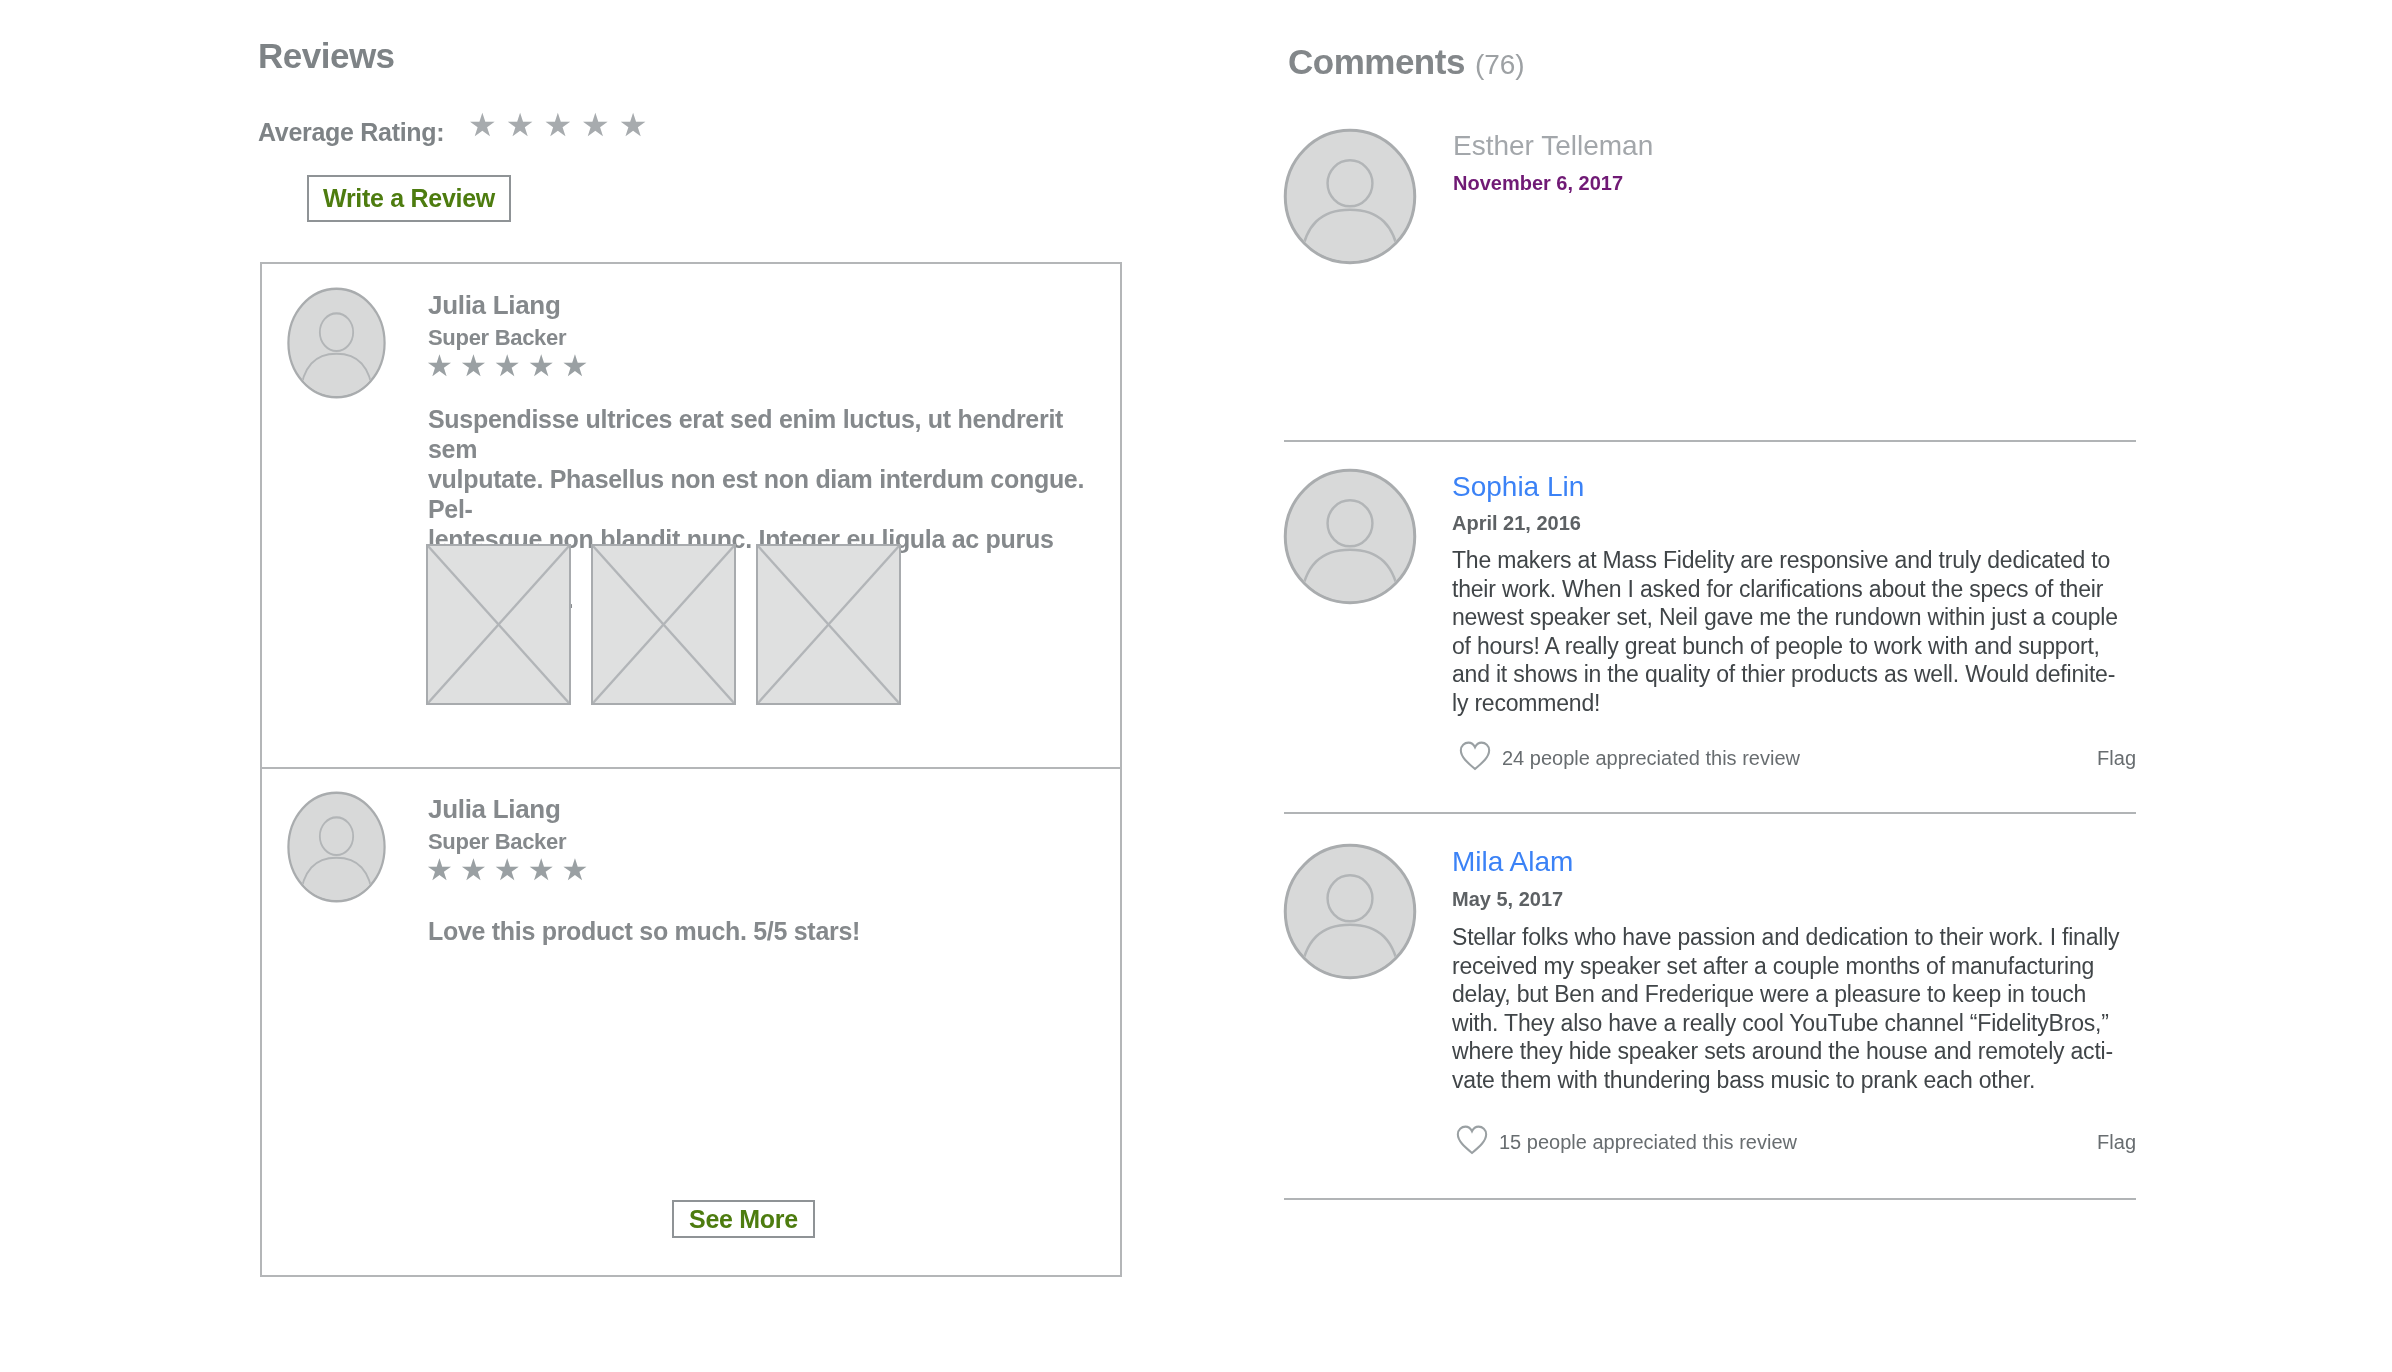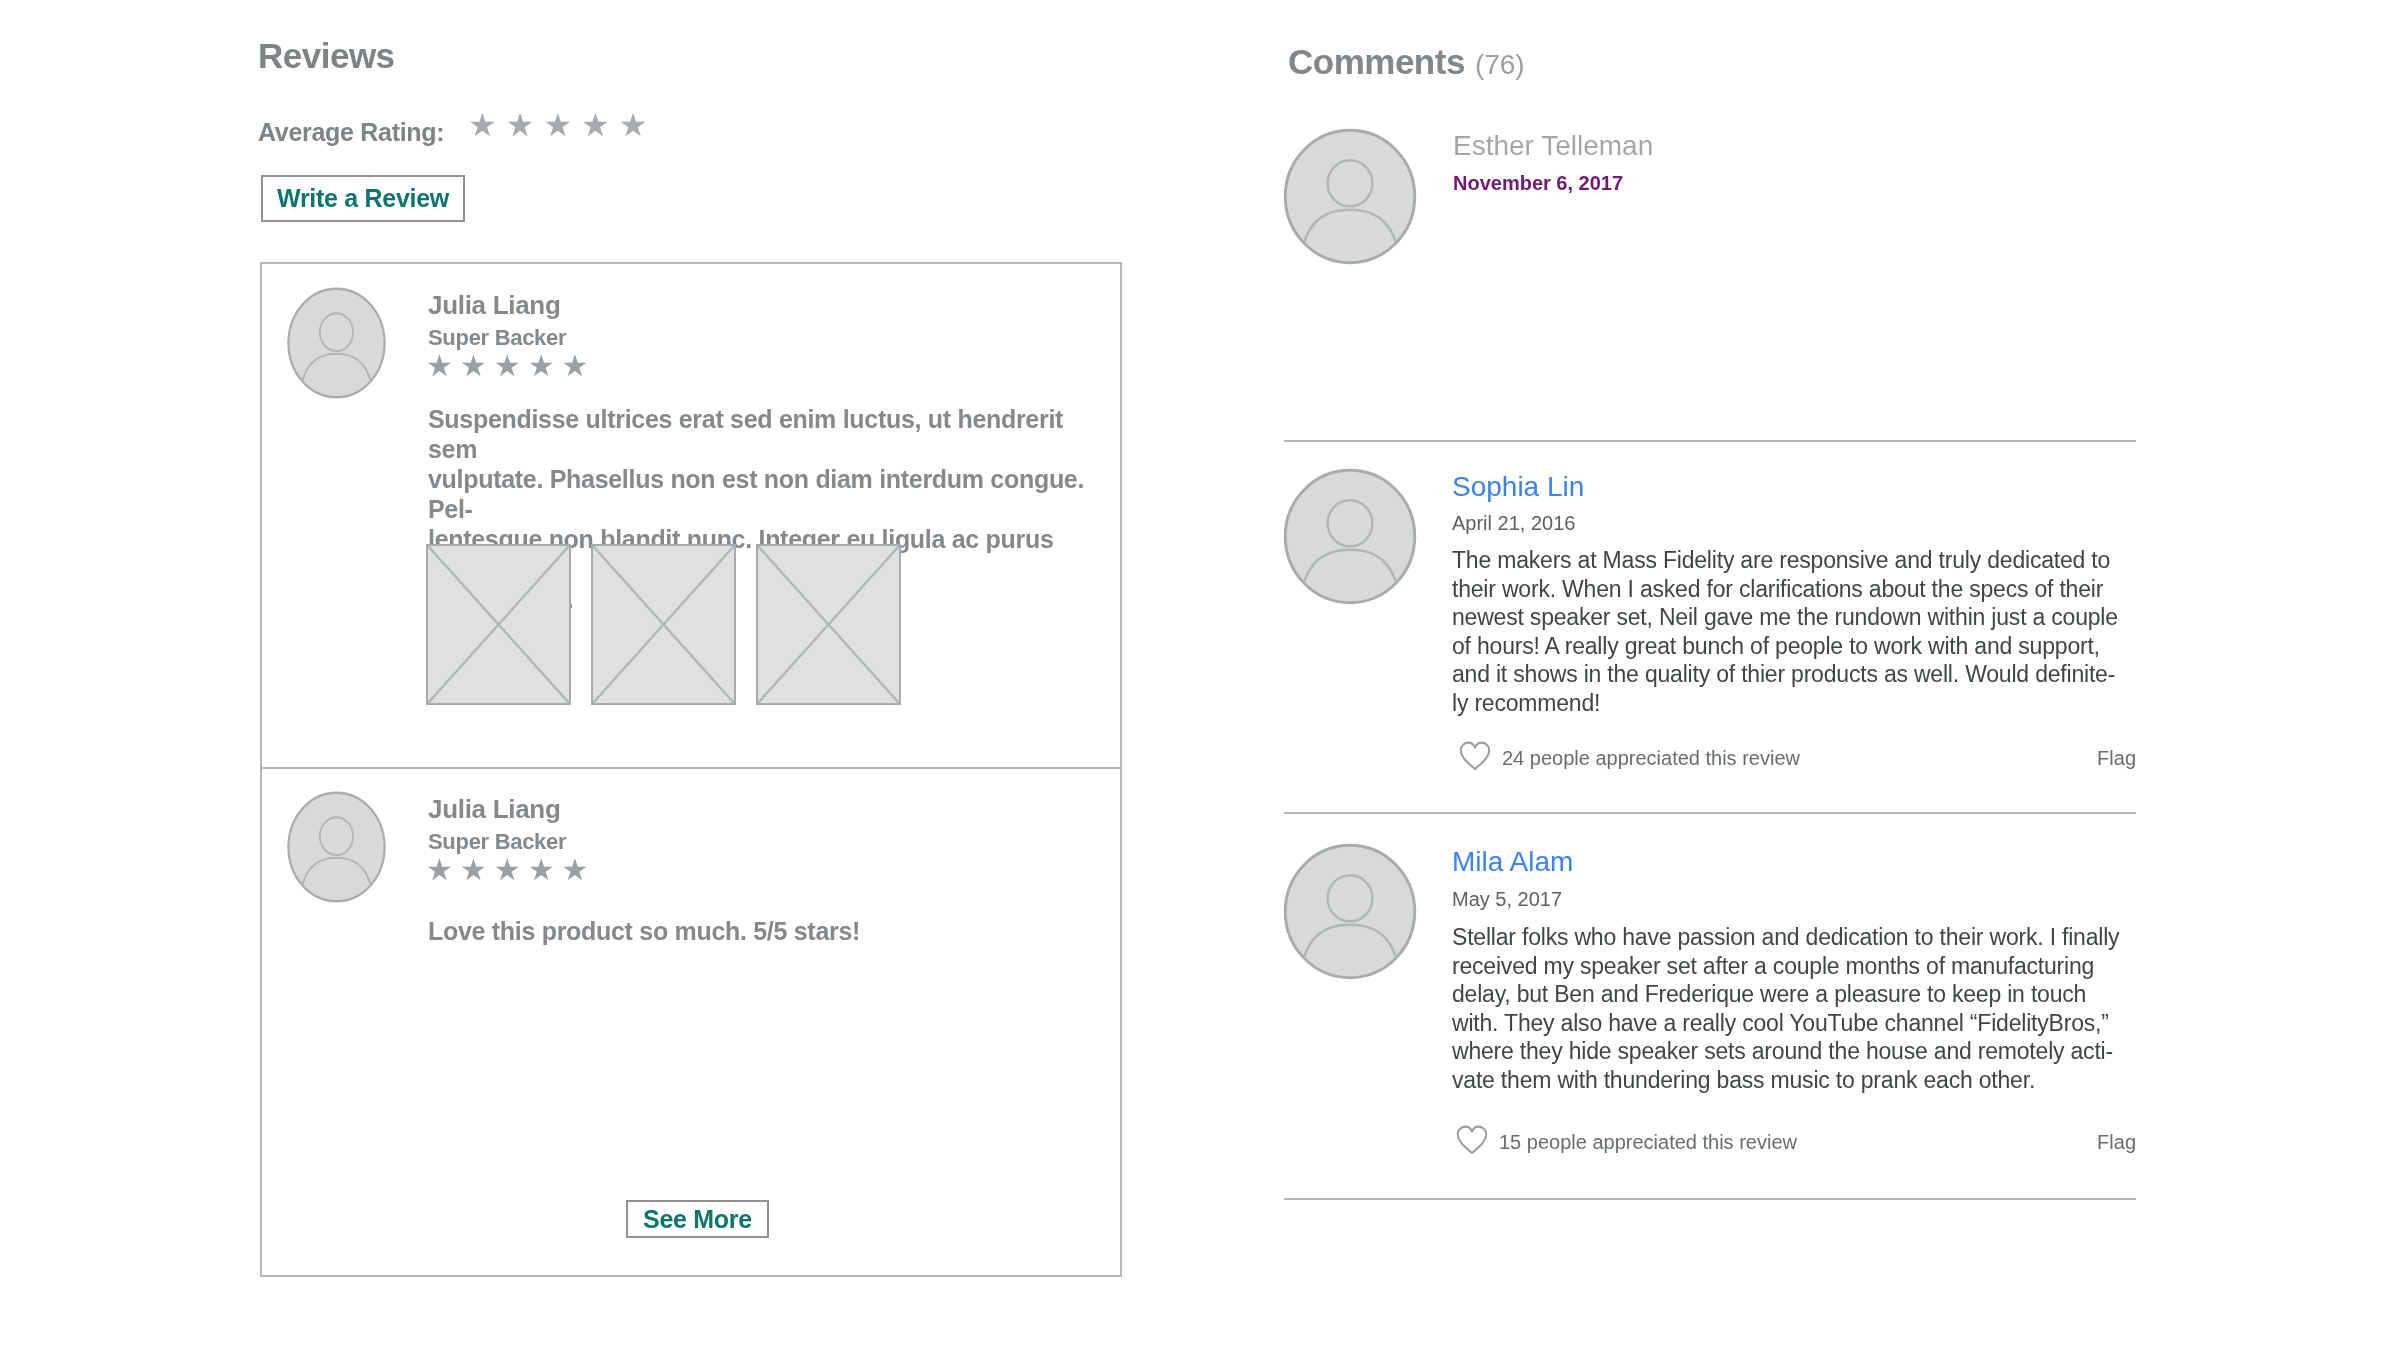--- a/index.html
+++ b/index.html
@@ -11,22 +11,22 @@
   .abs { position:absolute; }
   .pre { white-space:pre-line; }
 
   
   .reviews-title { left:258px; top:36px; font-size:35px; font-weight:700; color:#7e8386; letter-spacing:-0.5px; }
   .avg-label { left:258px; top:118px; font-size:25px; font-weight:700; color:#7e8386; letter-spacing:-0.3px; }
   .avg-stars { left:468px; top:106px; font-size:32px; color:#a7abae; letter-spacing:9px; }
 
   .btn {
     position:absolute; display:flex; align-items:center; justify-content:center;
-    border:2px solid #8f9396; background:#ffffff; color:#0f766e; font-weight:700;
-    font-family:inherit; cursor:pointer; letter-spacing:-0.3px;
+    border:2px solid #8f9396; background:#ffffff; color:#4d7c0f; font-weight:700;
+    font-family:inherit; cursor:pointer; letter-spacing:-0.3px;margin-left:46px;
   }
   .write-review-btn { left:261px; top:175px; width:204px; height:47px; font-size:25px; }
 
   .review-card { left:260px; top:262px; width:862px; height:1015px; border:2px solid #b4b6b8; background:#ffffff; }
 
   .avatar { display:block; }
   .r1-avatar { left:24px; top:22px; width:101px; height:114px; }
   .r2-avatar { left:24px; top:526px; width:101px; height:114px; }
 
   .review-name  { left:166px; font-size:26px; font-weight:700; color:#85898c; letter-spacing:-0.3px; }
@@ -65,21 +65,21 @@
   .review-textarea {
     left:1453px; top:226px; width:683px; height:162px; border:2px solid #b9bcbe; border-radius:10px;
     padding:18px 20px; font-family:inherit; font-size:22px; color:#555a5d; resize:none; outline:none; background:#ffffff;
   }
   .review-textarea::placeholder { color:#8e9396; opacity:1; }
 
   .divider { position:absolute; left:1284px; width:852px; height:0; border-top:2px solid #b1b4b6; }
   .divider-a { top:440px; } .divider-b { top:812px; } .divider-c { top:1198px; }
 
   .comment-name { left:1452px; font-size:28px; font-weight:400; color:#3b82f6; }
-  .comment-date { left:1452px; font-size:20px; font-weight:400; color:#5d6164; }
+  .comment-date { left:1452px; font-size:20px; font-weight:700; color:#5d6164; }
   .comment-body { left:1452px; width:690px; font-size:23px; color:#404548; line-height:28.5px; letter-spacing:-0.2px; }
 
   .c1-avatar { left:1282px; top:467px; } .c1-name { top:471px; } .c1-date { top:512px; } .c1-body { top:546px; }
   .c2-avatar { left:1282px; top:842px; } .c2-name { top:846px; } .c2-date { top:888px; } .c2-body { top:923px; }
 
   .heart-btn { position:absolute; width:34px; height:32px; background:none; border:none; padding:0; cursor:pointer; }
   .c1-heart { left:1458px; top:740px; } .c2-heart { left:1455px; top:1124px; }
   .meta-text { font-size:20px; color:#686d70; }
   .c1-meta { left:1502px; top:747px; } .c2-meta { left:1499px; top:1131px; }
   .flag-link { right:256px; font-size:20px; color:#686d70; cursor:pointer; }

